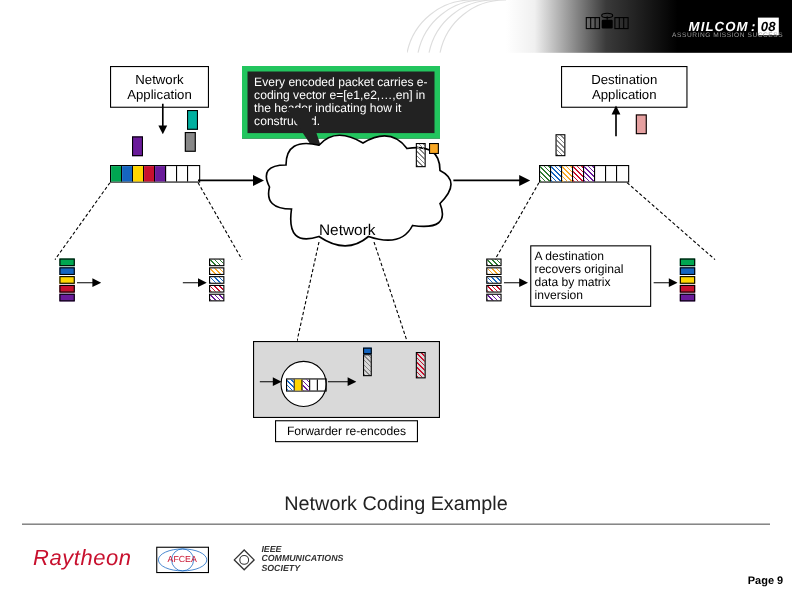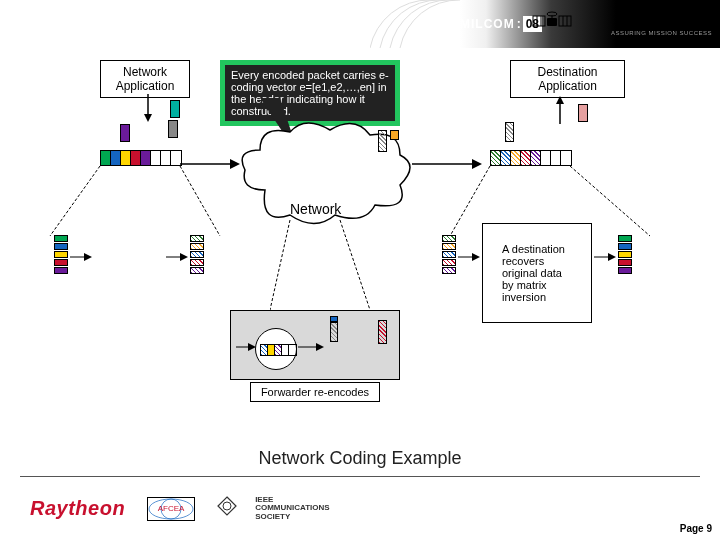--- a/index.html
+++ b/index.html
@@ -1,17 +1,17 @@
 <!DOCTYPE html>
 <html><head>
 <meta charset="utf-8">
 <style>
   * { box-sizing: border-box; margin: 0; padding: 0; }
   body { width: 720px; height: 540px; background: #fff; font-family: Arial, sans-serif; position: relative; overflow: hidden; }
-  .header { position: absolute; top: 0; right: 0; height: 48px; width: 260px; background: linear-gradient(90deg, #fff 0%, #f0f0f0 10%, #3a3a3a 35%, #000 60%); display:flex; align-items:center; padding-right:8px;}
+  .header { position: absolute; top: 0; right: 0; height: 48px; width: 260px; background: linear-gradient(90deg, #fff 0%, #f0f0f0 10%, #3a3a3a 35%, #000 60%); display:flex; align-items:center; justify-content:flex-end; padding-right:8px;font-style:italic;}
   .arcs { position:absolute; top:0; left:370px; width:100px; height:48px; }
   .arcs svg { width:100%; height:100%; }
   .milcom { color:#fff; font-size:12px; font-weight:bold; display:flex; align-items:baseline; gap:2px; margin-right:4px;}
   .milcom .mc { letter-spacing:1px; }
   .milcom .yr { background:#fff; color:#000; padding:1px 3px; font-size:12px; font-weight:bold;}
   .tagline { color:#999; font-size:6px; letter-spacing:0.5px; position:absolute; right:8px; top:30px;}
   .sat { position:absolute; top:6px; right:145px; }
   .diagram { position:absolute; top:60px; left:60px; width:600px; height:380px; }
   .box { border:1px solid #000; background:#fff; font-size:12px; text-align:center; padding:4px 6px; position:absolute; }
   .callout { border:5px solid #22c55e; background:#222; color:#fff; font-size:11px; padding:4px 6px; position:absolute; }
@@ -19,23 +19,23 @@
   .buffer { position:absolute; display:flex; height:16px; border:1px solid #000;}
   .cell { width:10px; border-right:1px solid #000; }
   .cell:last-child { border-right:none;}
   .mini { position:absolute; width:10px; height:18px; border:1px solid #000;}
   .stack { position:absolute; width:14px; }
   .stack .slab { height:7px; border:1px solid #000; margin-bottom:1px; }
   .arrow { position:absolute; }
   .caption { position:absolute; top:448px; left:0; width:720px; text-align:center; font-size:18px; color:#222;}
   .hr { position:absolute; top:476px; left:20px; width:680px; height:1px; background:#555;}
   .footer { position:absolute; bottom:18px; left:30px; display:flex; align-items:center; gap:22px;}
-  .raytheon { color:#c8102e; font-weight:bold; font-style:italic; font-size:20px; letter-spacing:0.5px;}
+  .raytheon { color:#c8102e; font-weight:normal; font-style:italic; font-size:20px; letter-spacing:0.5px;}
   .afcea { border:1px solid #000; width:48px; height:24px; font-size:8px; display:flex; align-items:center; justify-content:center; position:relative; background:#fff;}
-  .ieee { display:flex; gap:18px; }
+  .ieee { display:flex; align-items:center; gap:6px;font-style:italic; }
   .ieee-logo { width:20px; height:20px; }
   .ieee-txt { font-size:8px; font-weight:bold; line-height:1.1; color:#333;}
   .pagenum { position:absolute; bottom:6px; right:8px; font-size:10px; font-weight:bold;}
   .small-label { font-size:10px; text-align:center; position:absolute;margin-top:36px;}
   .node-circle { position:absolute; border:1px solid #000; border-radius:50%; background:#fff;}
   .hatch { background-image: repeating-linear-gradient(45deg,#888 0 1px, transparent 1px 3px); }
   .hatchR { background-image: repeating-linear-gradient(45deg,#c8102e 0 1px, transparent 1px 3px); }
   .hatchG { background-image: repeating-linear-gradient(45deg,#2e7d32 0 1px, transparent 1px 3px); }
   .hatchB { background-image: repeating-linear-gradient(45deg,#1565c0 0 1px, transparent 1px 3px); }
   .hatchY { background-image: repeating-linear-gradient(45deg,#f9a825 0 1px, transparent 1px 3px); }
@@ -216,21 +216,21 @@
       <div class="slab hatchY"></div>
       <div class="slab hatchB"></div>
     <div class="slab hatchR"></div>
       <div class="slab hatchP"></div>
   </div>
   <svg class="arrow" style="top:192px; left:398px;" width="22" height="10">
       <line x1="0" y1="5" x2="16" y2="5" stroke="#000"></line>
       <polygon points="14,1 14,9 22,5" fill="#000"></polygon>
     </svg>
 
-  <div class="box" style="top:163px; left:422px; width:110px; font-size:11px; text-align:left; padding:19px;">A destination recovers original data by matrix inversion</div>
+  <div class="box" style="top:163px; left:422px; width:110px; font-size:11px; text-align:left; padding:3px;">A destination recovers original data by matrix inversion</div>
   <svg class="arrow" style="top:192px; left:534px;" width="22" height="10">
       <line x1="0" y1="5" x2="16" y2="5" stroke="#000"></line>
       <polygon points="14,1 14,9 22,5" fill="#000"></polygon>
     </svg>
 
   <div class="stack" style="top:175px; left:558px;">
     <div class="slab" style="background:#00a651;"></div>
       <div class="slab" style="background:#1565c0;"></div>
     <div class="slab" style="background:#ffd600;"></div>
       <div class="slab" style="background:#c8102e;"></div>

